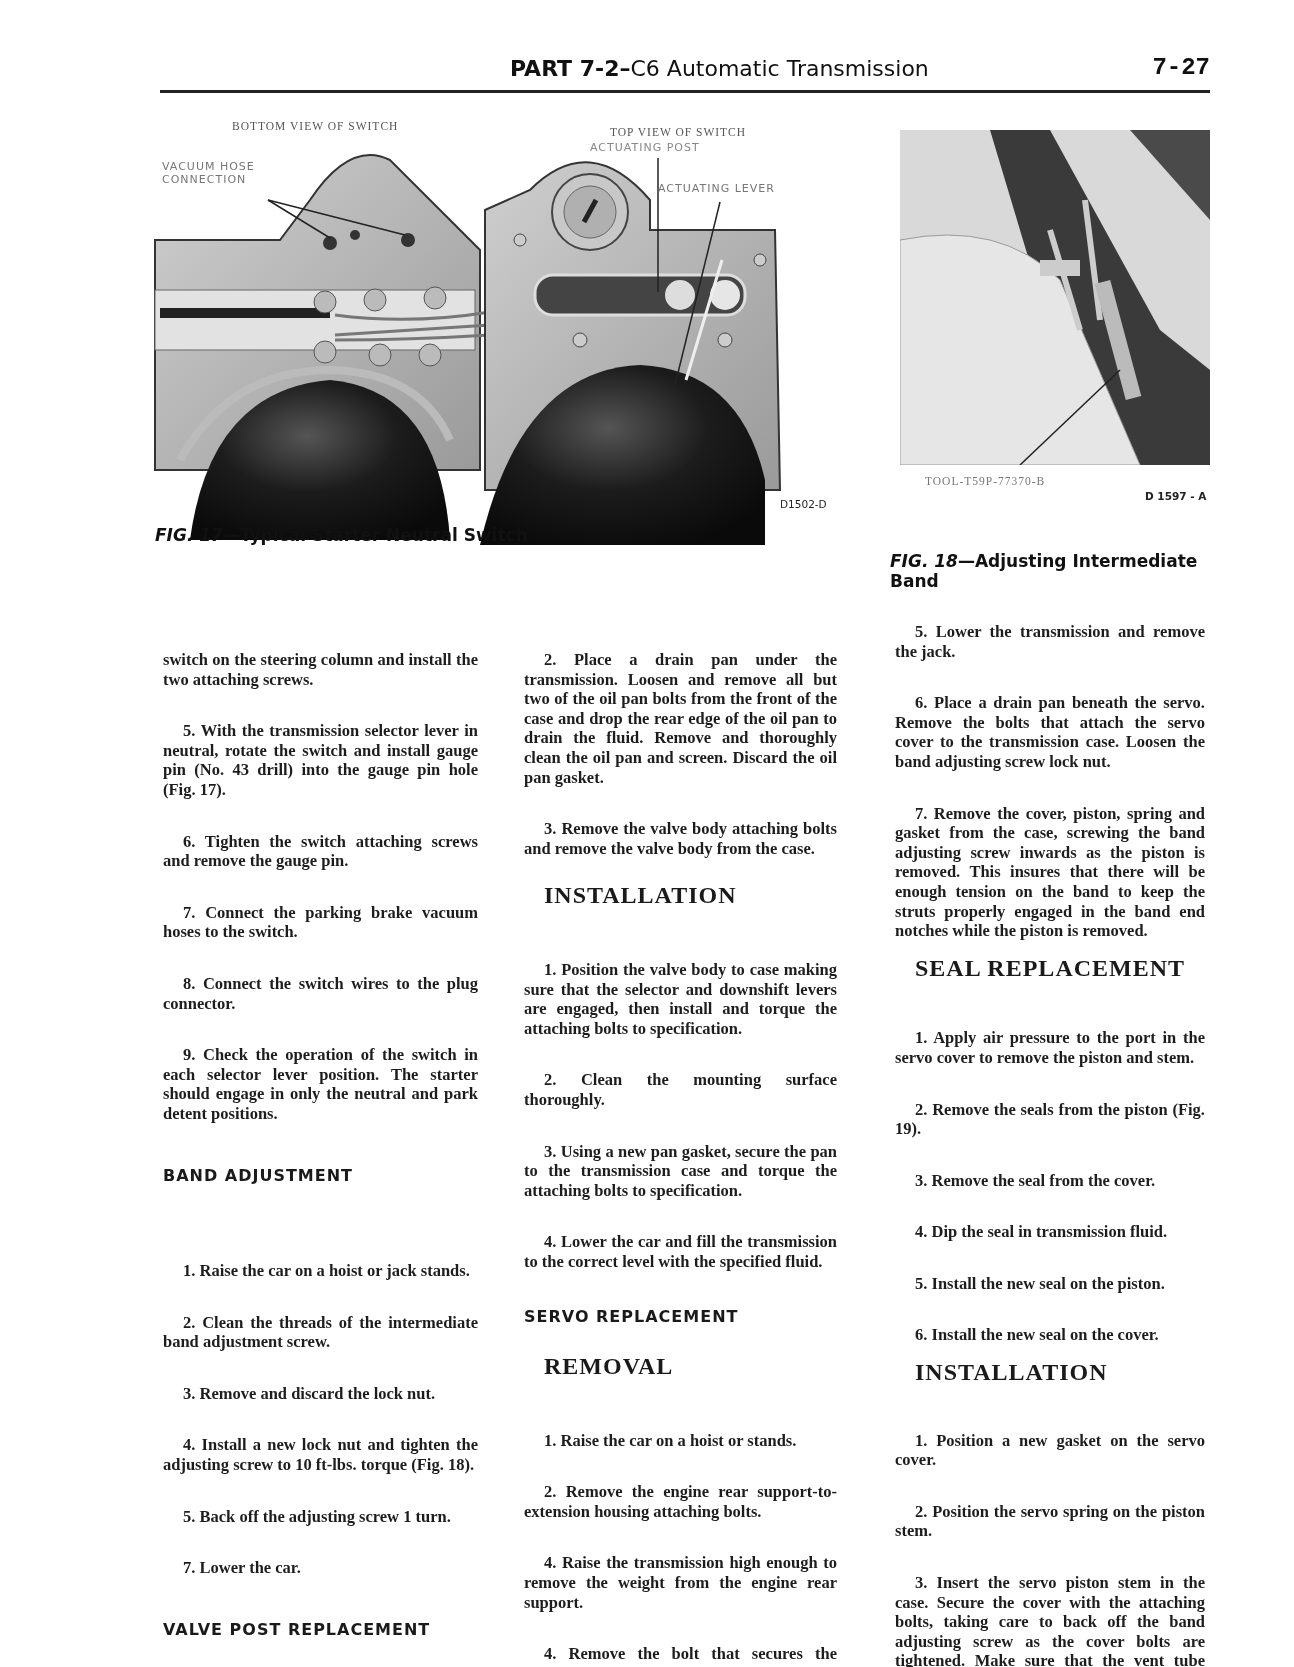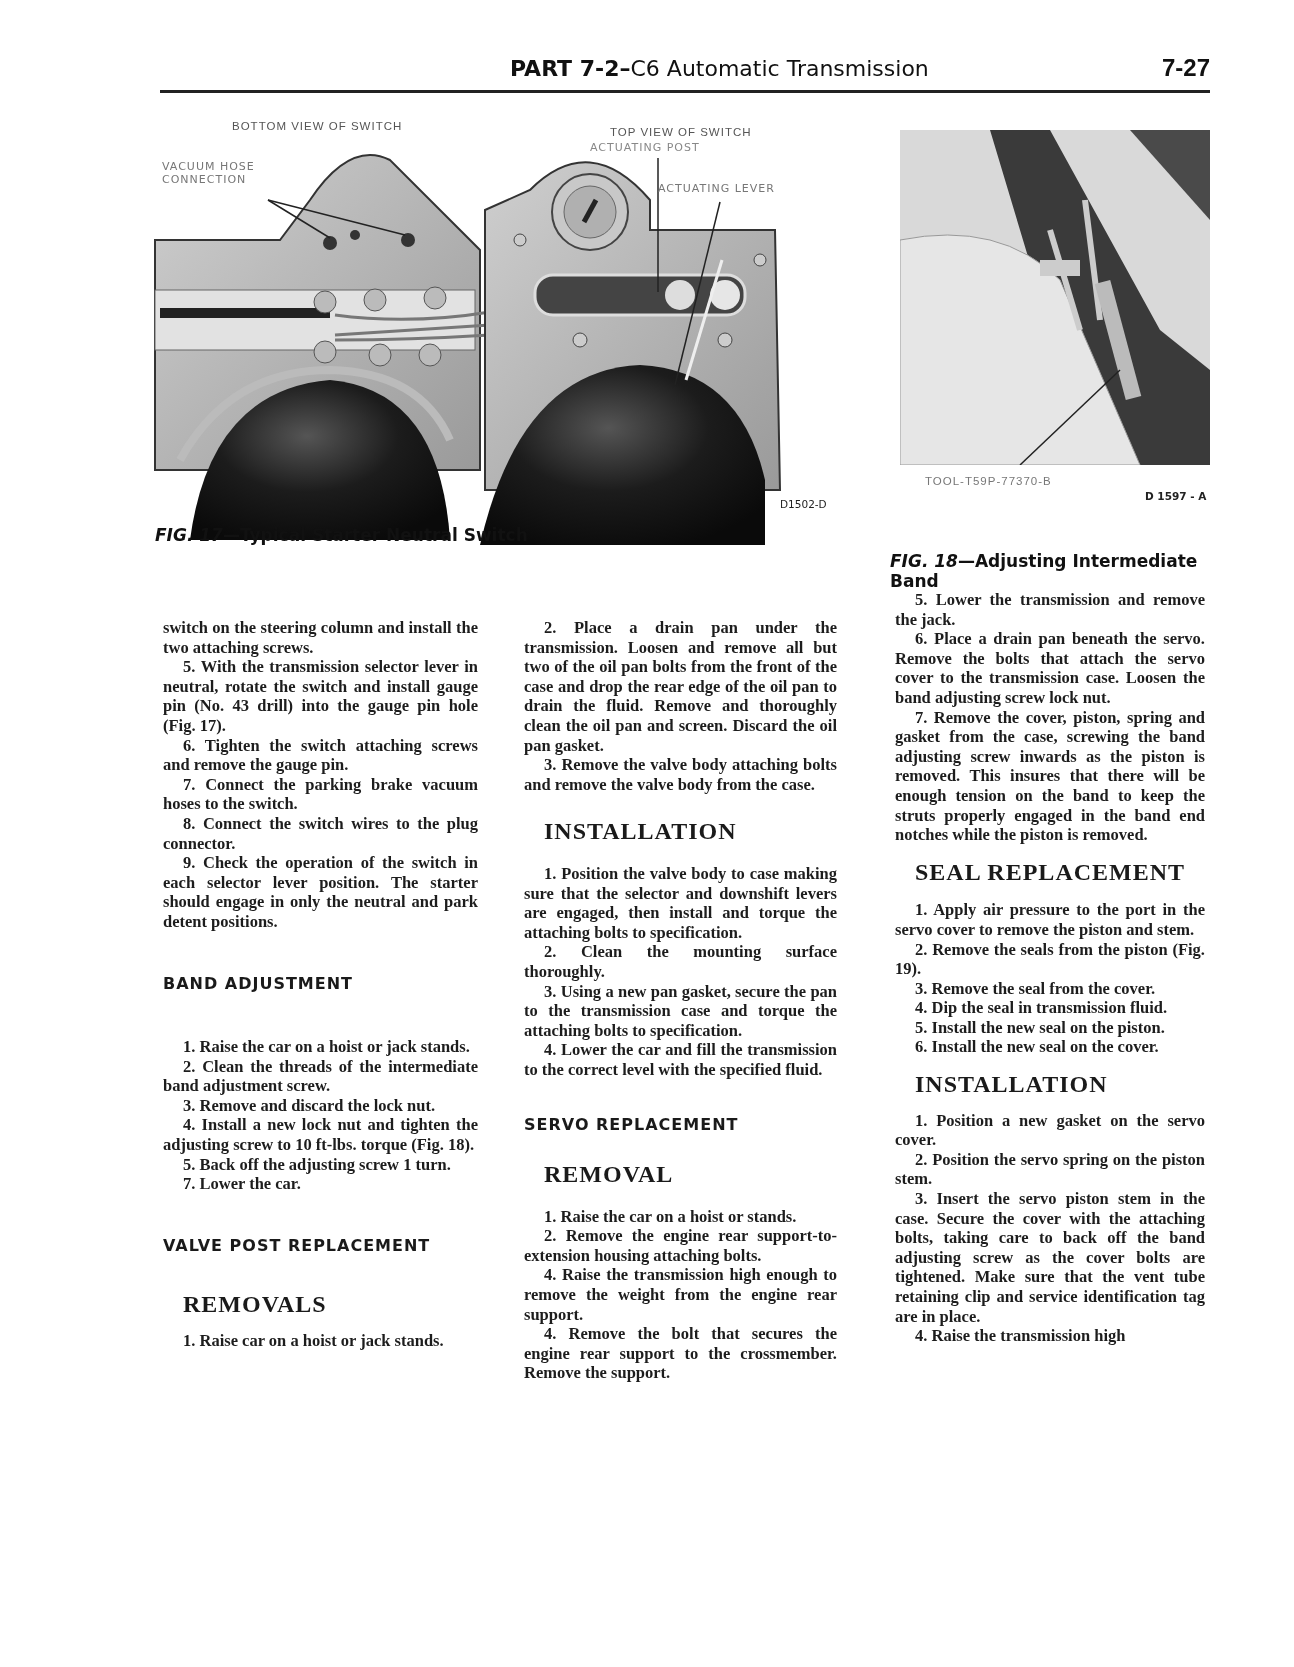--- a/index.html
+++ b/index.html
@@ -1,32 +1,32 @@
 <!DOCTYPE html>
 <html><head>
 <meta charset="utf-8">
 <style>
   html,body{margin:0;padding:0;background:#ffffff;}
   body{width:1294px;height:1667px;position:relative;overflow:hidden;color:#1a1a1a;font-family:"Liberation Serif",serif;}
   .header{position:absolute;left:160px;top:52px;width:1050px;height:40px;}
   .header-title{position:absolute;left:350px;top:4px;font-family:"DejaVu Sans",sans-serif;font-size:22px;color:#111;}
   .header-title b{font-weight:bold;}
-  .page-num{position:absolute;right:0;top:2px;font-family:Liberation Sans, sans-serif;font-weight:bold;font-size:24px;color:#111;}
+  .page-num{position:absolute;right:0;top:2px;font-family:Liberation Mono, monospace;font-weight:bold;font-size:24px;color:#111;}
   .header-rule{position:absolute;left:0;top:38px;width:1050px;height:3px;background:#222;}
   .fig{position:absolute;}
-  .photo-label{position:absolute;font-family:Liberation Sans, sans-serif;font-size:11.5px;letter-spacing:1px;color:#555;white-space:nowrap;}
+  .photo-label{position:absolute;font-family:Liberation Serif, serif;font-size:11.5px;letter-spacing:1px;color:#555;white-space:nowrap;}
   .caption{position:absolute;font-family:"DejaVu Sans",sans-serif;font-weight:bold;font-size:17px;color:#111;}
   .caption i{font-style:italic;}
   .code{position:absolute;font-family:"DejaVu Sans",sans-serif;font-size:10.5px;color:#222;}
   .col{position:absolute;font-size:16.5px;line-height:19.6px;text-align:justify;}
   .col p{margin:0;}
   .col p.ind{text-indent:20px;}
   .h-sans{font-family:"DejaVu Sans",sans-serif;font-weight:bold;font-size:16px;letter-spacing:1px;margin:0;}
   .h-serif{font-family:"Liberation Serif",serif;font-weight:bold;font-size:24px;letter-spacing:1px;margin:0;padding-left:20px;}
-  .col .txt{font-weight:bold;color:#1d1d1d;}
+  .col .txt{font-weight:bold;color:#1d1d1d;margin-top:32px;}
 </style>
 </head>
 <body>
 
 <div class="header">
   <div class="header-title">
     <b>PART 7-2</b><b>–</b><span>C6 Automatic Transmission</span>
   </div>
   <div class="page-num">7-27</div>
   <div class="header-rule"></div>

